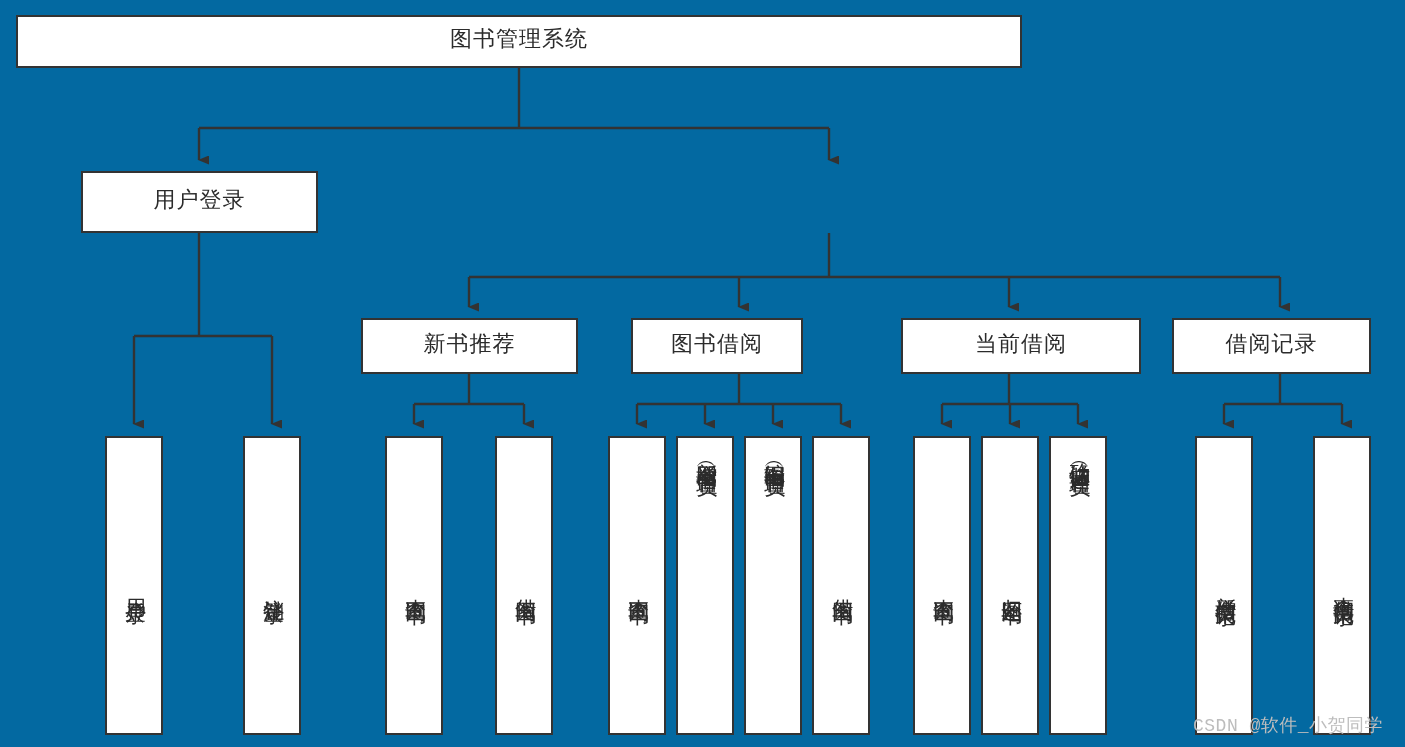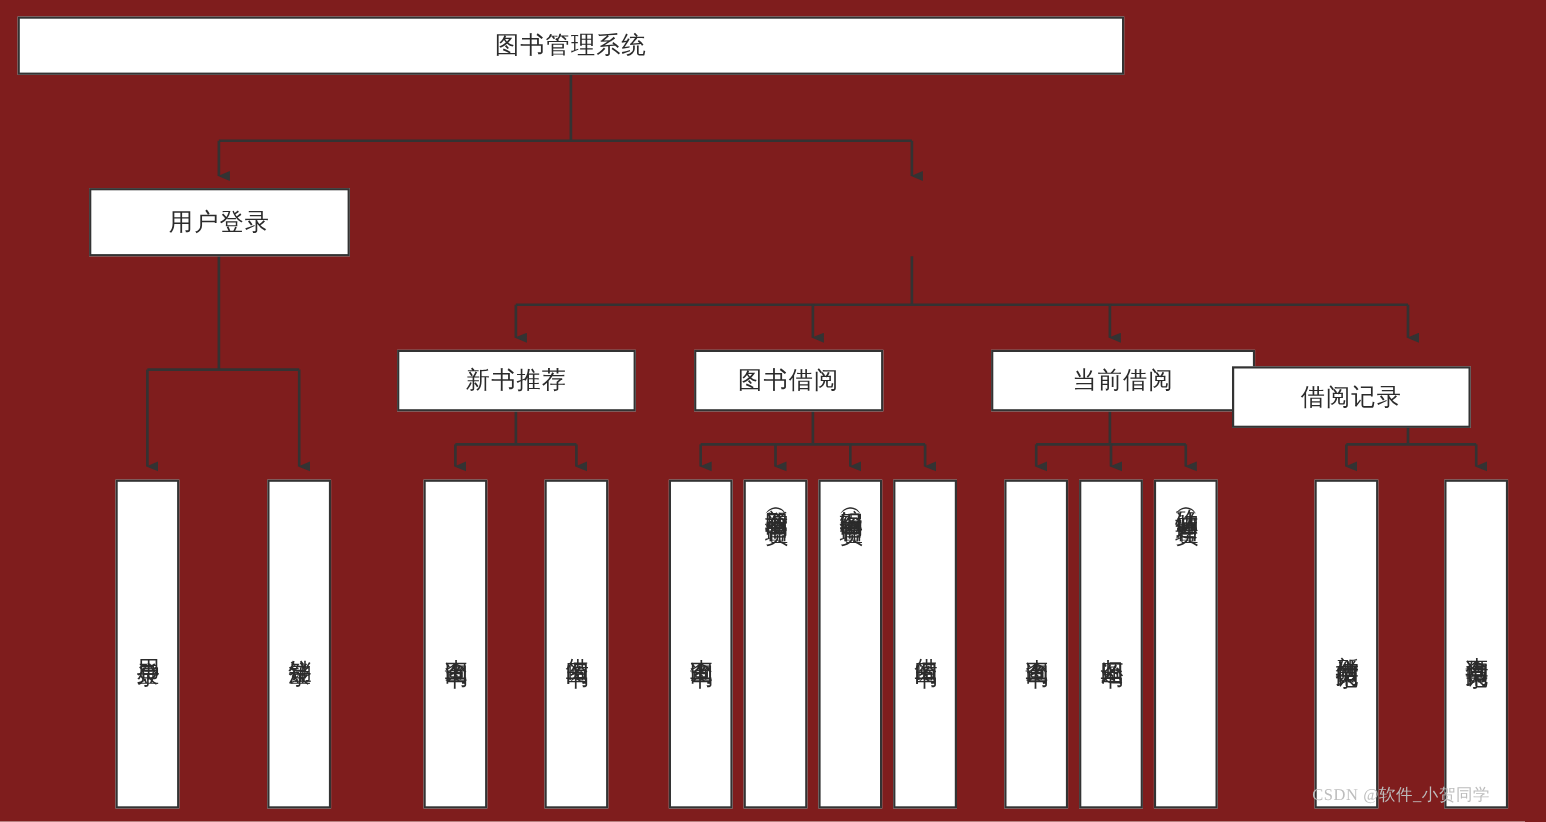--- a/index.html
+++ b/index.html
@@ -4,22 +4,22 @@
 <style>
   html, body {
     margin: 0;
     padding: 0;
     background: #ffffff;
   }
   #canvas {
     position: relative;
     width: 1405px;
     height: 747px;
-    background: #7f1d1d;
-    font-family: Liberation Serif, serif;
+    background: #0369a1;
+    font-family: Liberation Mono, monospace;
     overflow: hidden;
   }
   svg.wires {
     position: absolute;
     left: 0;
     top: 0;
     width: 1405px;
     height: 747px;
     pointer-events: none;
   }
@@ -53,21 +53,21 @@
     font-size: 21px;
     color: #2b2b2b;
     line-height: 1.32;
     letter-spacing: 2px;
     white-space: nowrap;
   }
   .watermark {
     position: absolute;
     left: 1193px;
     top: 713px;
-    font-size: 15px;
+    font-size: 18px;
     color: #bdbdbd;
     letter-spacing: 0.5px;
     white-space: nowrap;
   }
 </style>
 </head>
 <body>
 
 <div id="canvas">
 
@@ -131,21 +131,21 @@
 
   <div class="node h" style="left:361px; top:318px; width:217px; height:56px;">
     <span>新书推荐</span>
   </div>
   <div class="node h" style="left:631px; top:318px; width:172px; height:56px;">
     <span>图书借阅</span>
   </div>
   <div class="node h" style="left:901px; top:318px; width:240px; height:56px;">
     <span>当前借阅</span>
   </div>
-  <div class="node h" style="left:1120px; top:318px; width:217px; height:56px;margin-top:15px;">
+  <div class="node h" style="left:1172px; top:318px; width:199px; height:56px;">
     <span>借阅记录</span>
   </div>
 
   <div class="node leaf mid" style="left:105px; top:436px; width:58px; height:299px;">
     <span class="vtext">用户登录</span>
   </div>
   <div class="node leaf mid" style="left:243px; top:436px; width:58px; height:299px;">
     <span class="vtext">注销登录</span>
   </div>
 

